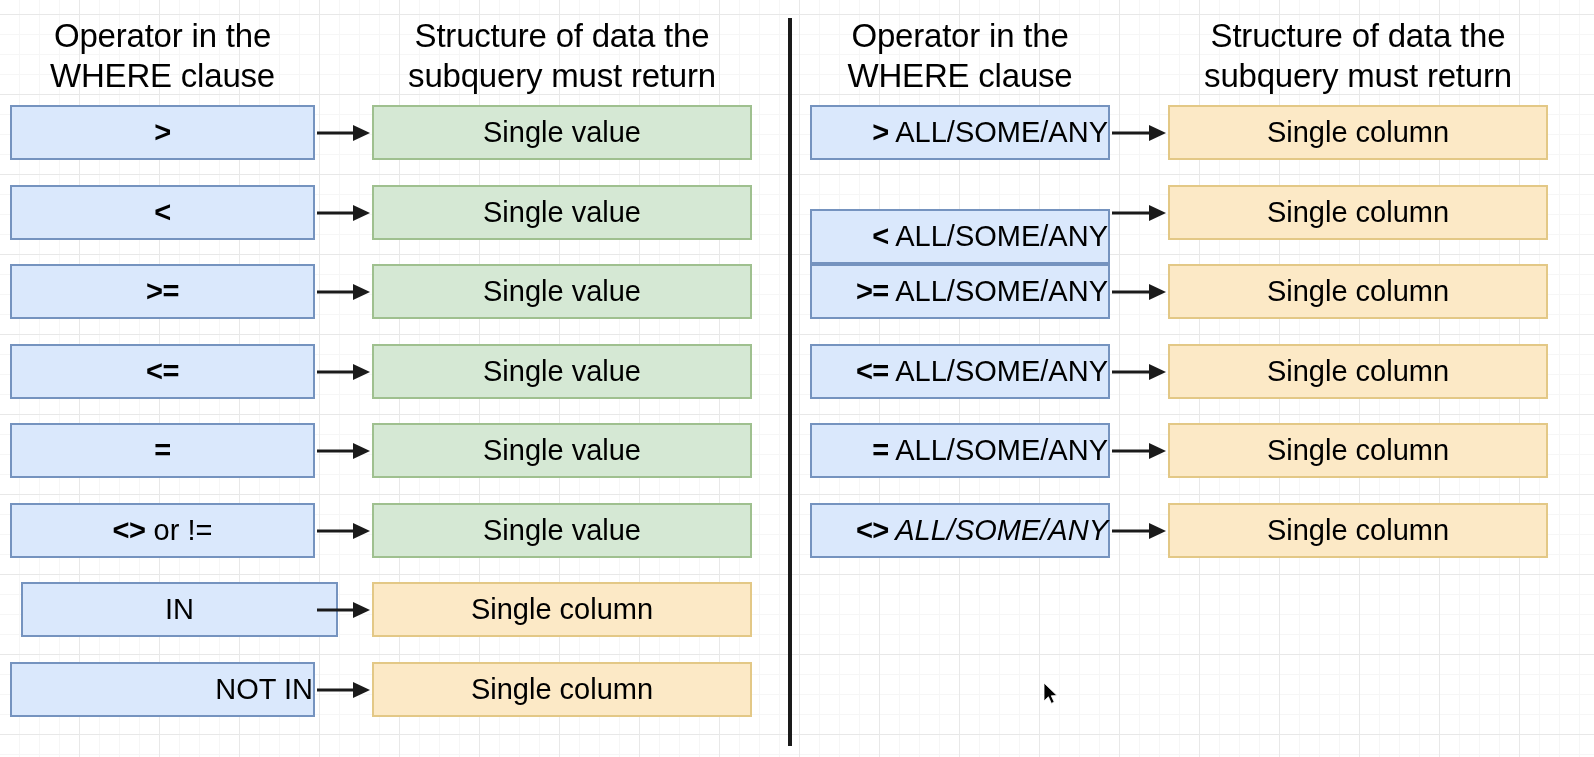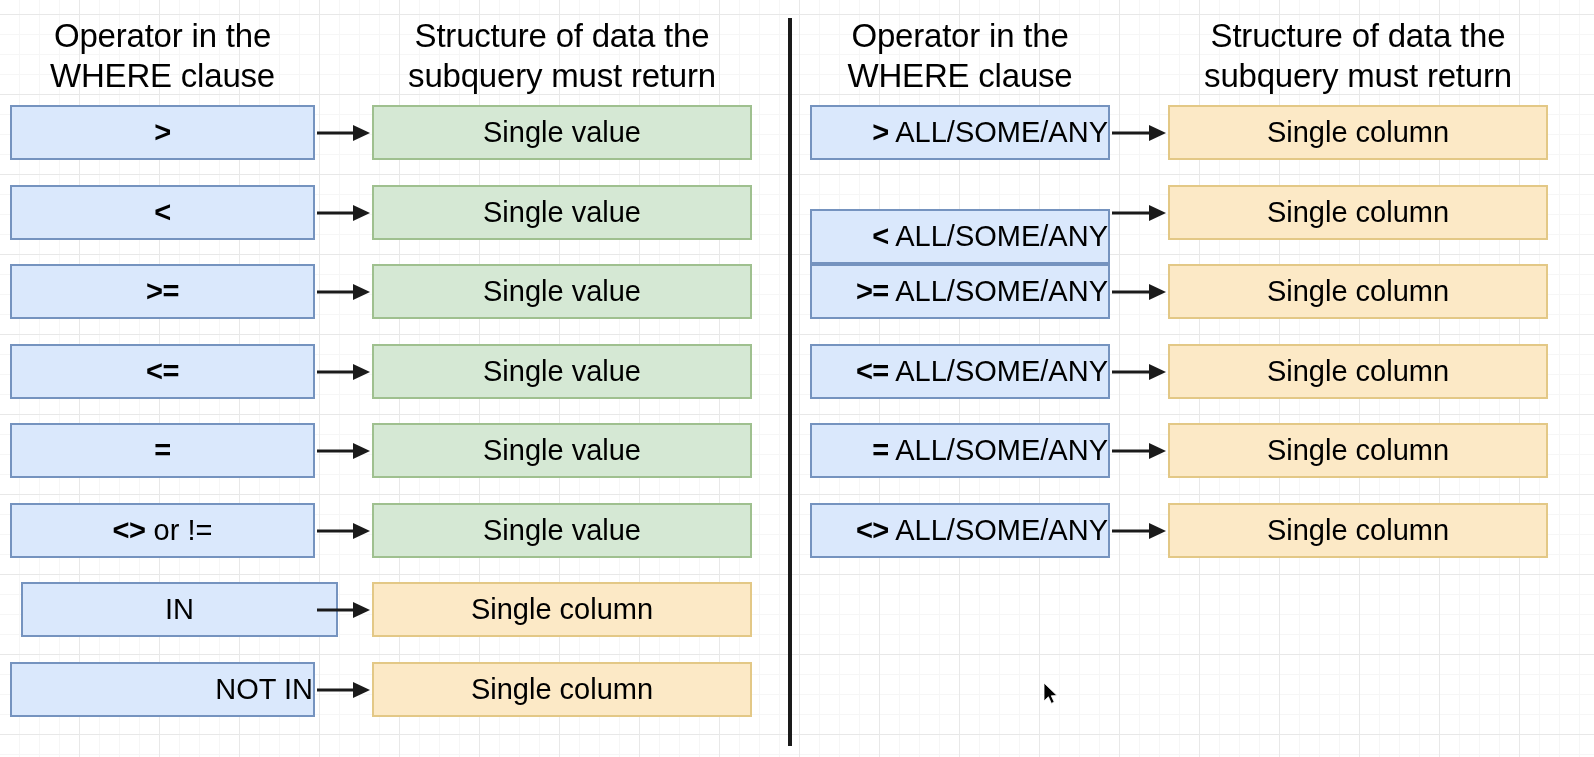--- a/index.html
+++ b/index.html
@@ -273,21 +273,21 @@
       </div>
       <div class="arrow" style="left: 1112px; top: 437.5px; width: 54px;">
         <svg width="54" height="26" viewBox="0 0 54 26">
           <line x1="0" y1="13" x2="37" y2="13" stroke="#1a1a1a" stroke-width="3"></line>
           <polygon points="37,5 54,13 37,21" fill="#1a1a1a"></polygon>
         </svg>
       </div>
       <div class="node yellow" style="left: 1168px; top: 423px; width: 380px; height: 55px;">
         <span>Single column</span>
       </div>
-      <div class="node blue op-left" style="left: 810px; top: 503px; width: 300px; height: 55px;">
+      <div class="node blue op-left" style="left: 810px; top: 503px; width: 300px; height: 55px; font-style: italic;">
         <span class="op"><span class="sym">&lt;&gt;</span><span> ALL/SOME/ANY</span></span>
       </div>
       <div class="arrow" style="left: 1112px; top: 517.5px; width: 54px;">
         <svg width="54" height="26" viewBox="0 0 54 26">
           <line x1="0" y1="13" x2="37" y2="13" stroke="#1a1a1a" stroke-width="3"></line>
           <polygon points="37,5 54,13 37,21" fill="#1a1a1a"></polygon>
         </svg>
       </div>
       <div class="node yellow" style="left: 1168px; top: 503px; width: 380px; height: 55px;">
         <span>Single column</span>

